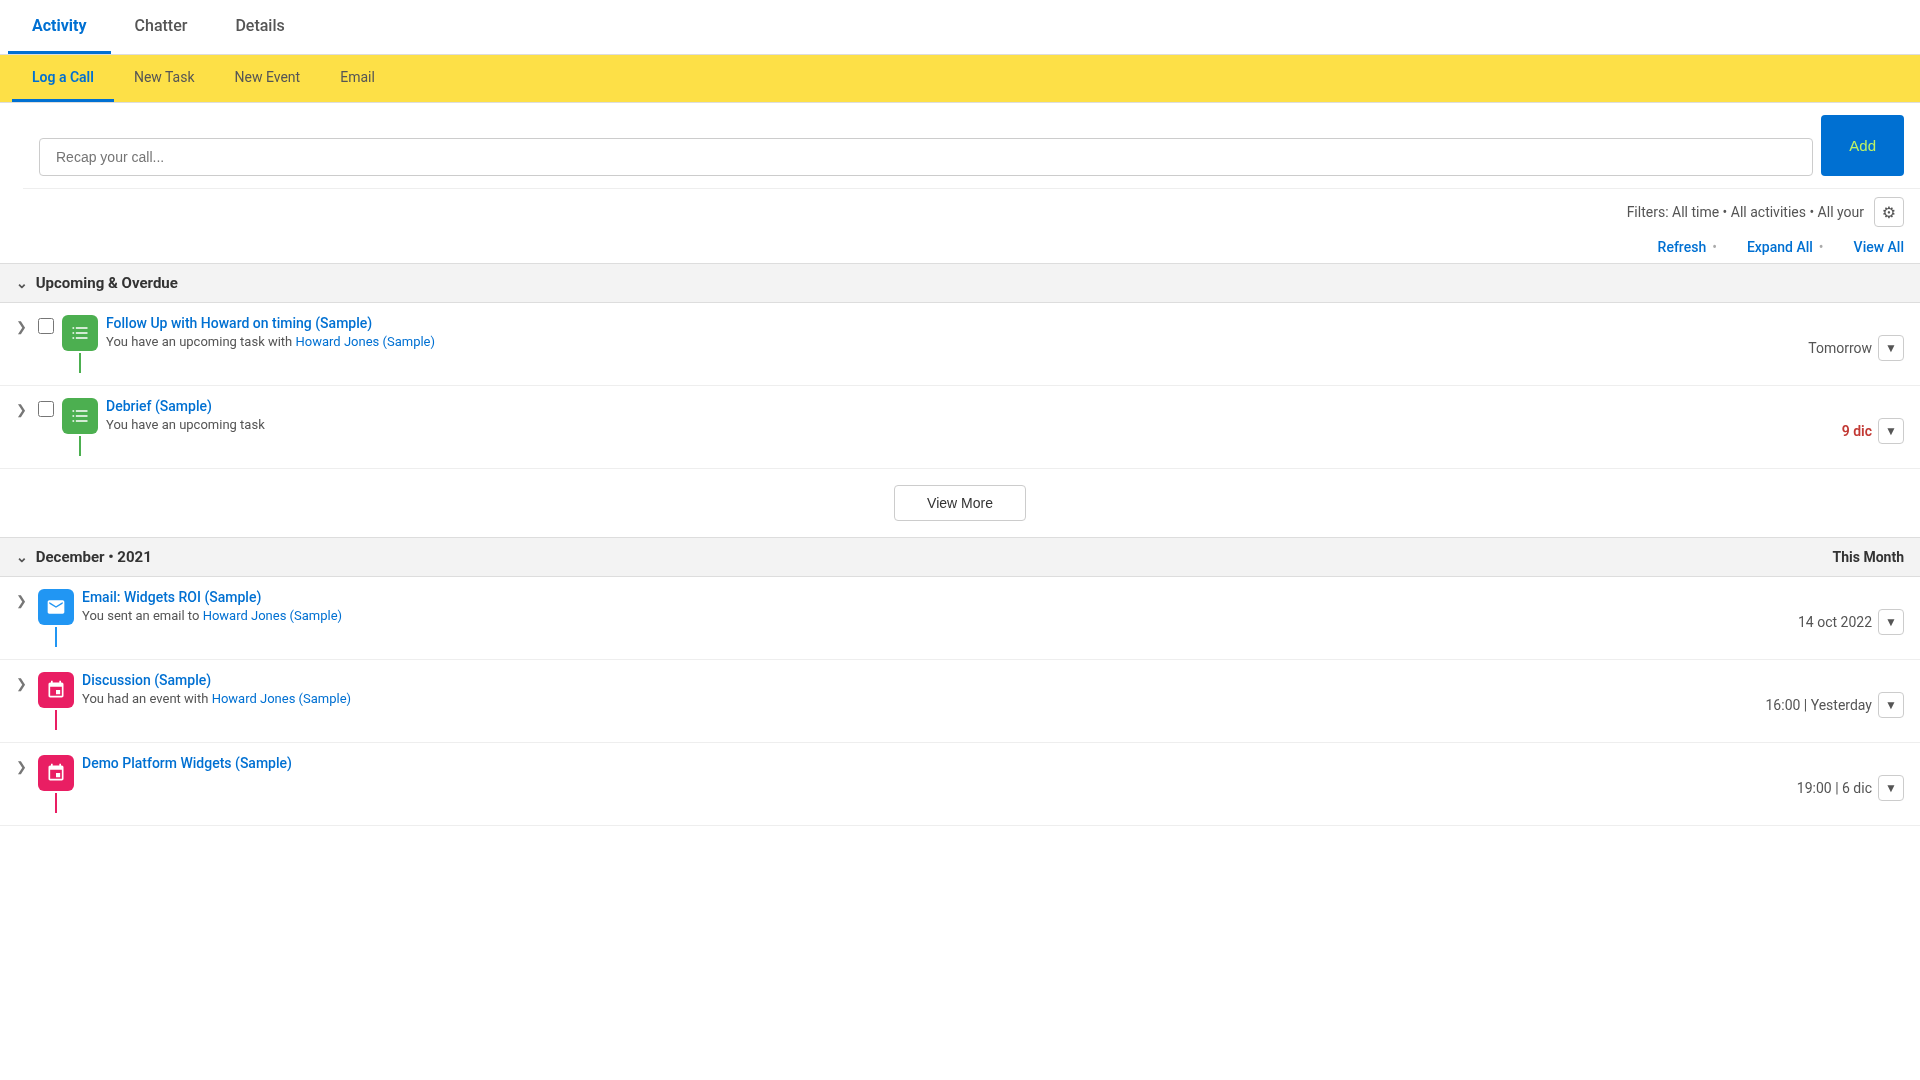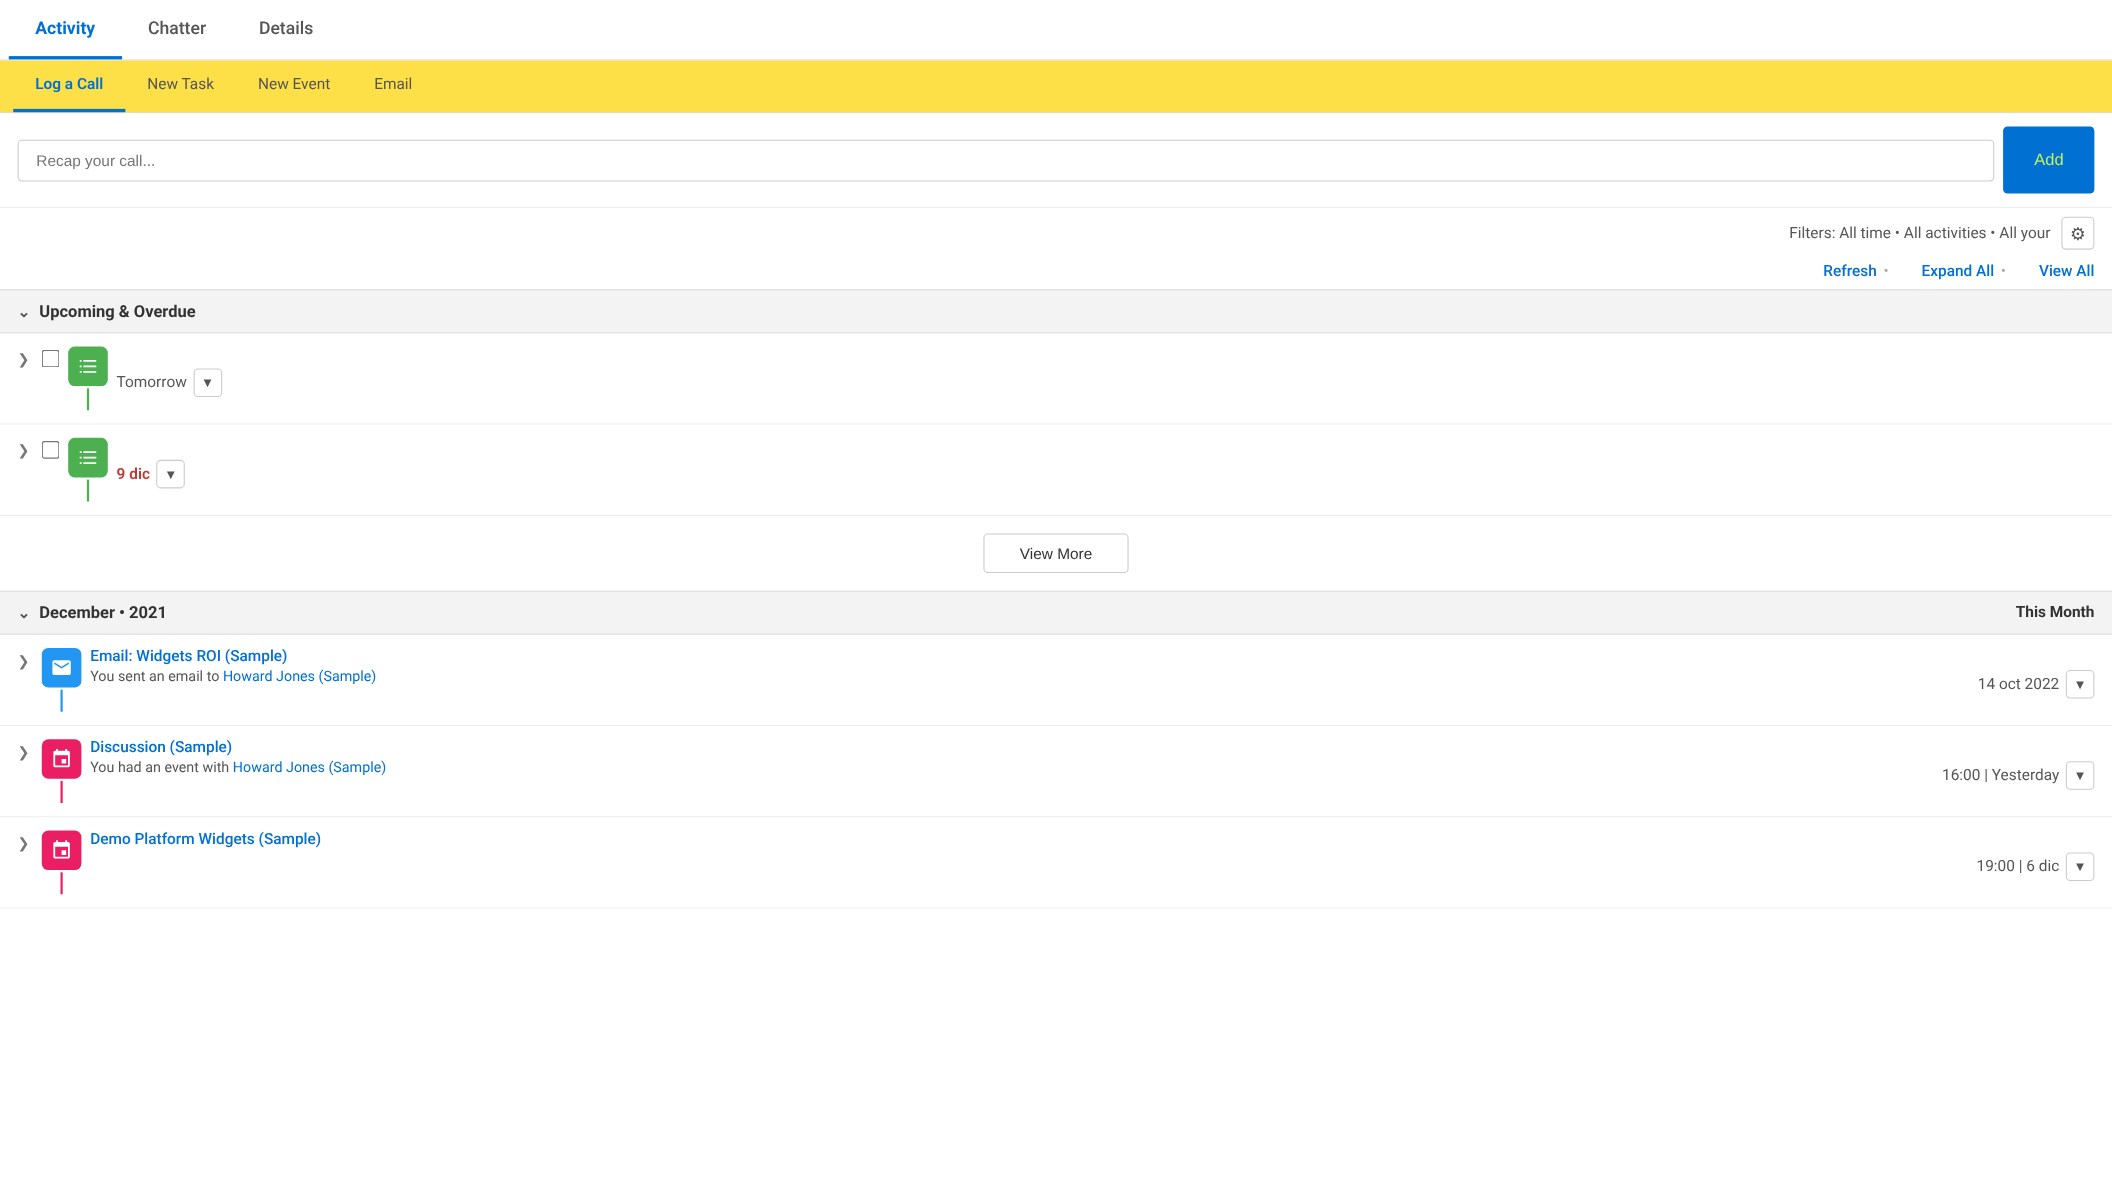--- a/index.html
+++ b/index.html
@@ -46,21 +46,22 @@
       font-weight: 600;
     }
 
     
     .input-area {
       display: flex;
       padding: 12px 16px;
       background: #fff;
       border-bottom: 1px solid #eee;
       gap: 8px;
-      align-items: center;
+      align-items: flex-end;
+      margin-left: 23px;
     }
     .recap-input {
       flex: 1;
       padding: 10px 16px;
       border: 1px solid #ccc;
       border-radius: 4px;
       font-size: 14px;
       color: #999;
       outline: none;
     }
@@ -313,37 +314,50 @@
   <span class="expand-arrow">❯</span>
   <input type="checkbox" class="checkbox" style="">
   <div class="icon-badge-wrapper">
     <div class="icon-badge task">
       <svg width="20" height="20" viewBox="0 0 24 24" fill="white">
           <path d="M3 5h2v2H3zm4 0h14v2H7zm-4 6h2v2H3zm4 0h14v2H7zm-4 6h2v2H3zm4 0h14v2H7z"></path>
         </svg>
     </div>
     <div class="vertical-line"></div>
   </div>
+  <div class="activity-content">
+    <a class="activity-title">Follow Up with Howard on timing (Sample)</a>
+    <div class="activity-desc">
+      <span>You have an upcoming task with</span>
+      <a>Howard Jones (Sample)</a>
+    </div>
+  </div>
   <div class="activity-right">
     <span class="date-label">Tomorrow</span>
     <div class="dropdown-arrow">▼</div>
   </div>
 </div>
 
 <div class="activity-item">
   <span class="expand-arrow">❯</span>
   <input type="checkbox" class="checkbox" style="">
   <div class="icon-badge-wrapper">
     <div class="icon-badge task">
       <svg width="20" height="20" viewBox="0 0 24 24" fill="white">
           <path d="M3 5h2v2H3zm4 0h14v2H7zm-4 6h2v2H3zm4 0h14v2H7zm-4 6h2v2H3zm4 0h14v2H7z"></path>
         </svg>
     </div>
     <div class="vertical-line"></div>
   </div>
+  <div class="activity-content">
+    <a class="activity-title">Debrief (Sample)</a>
+    <div class="activity-desc">
+      <span>You have an upcoming task</span>
+    </div>
+  </div>
   <div class="activity-right">
     <span class="date-label overdue">9 dic</span>
     <div class="dropdown-arrow">▼</div>
   </div>
 </div>
 
 <div class="view-more-row">
   <button class="view-more-btn">View More</button>
 </div>
 

